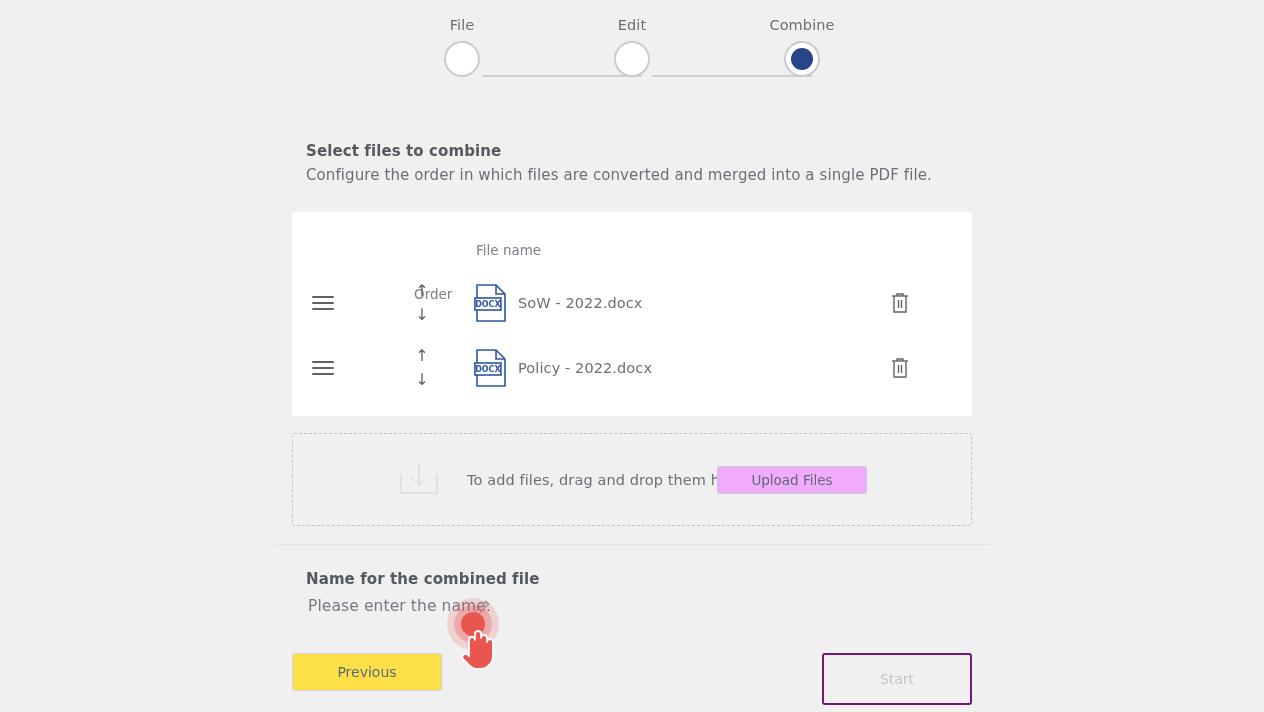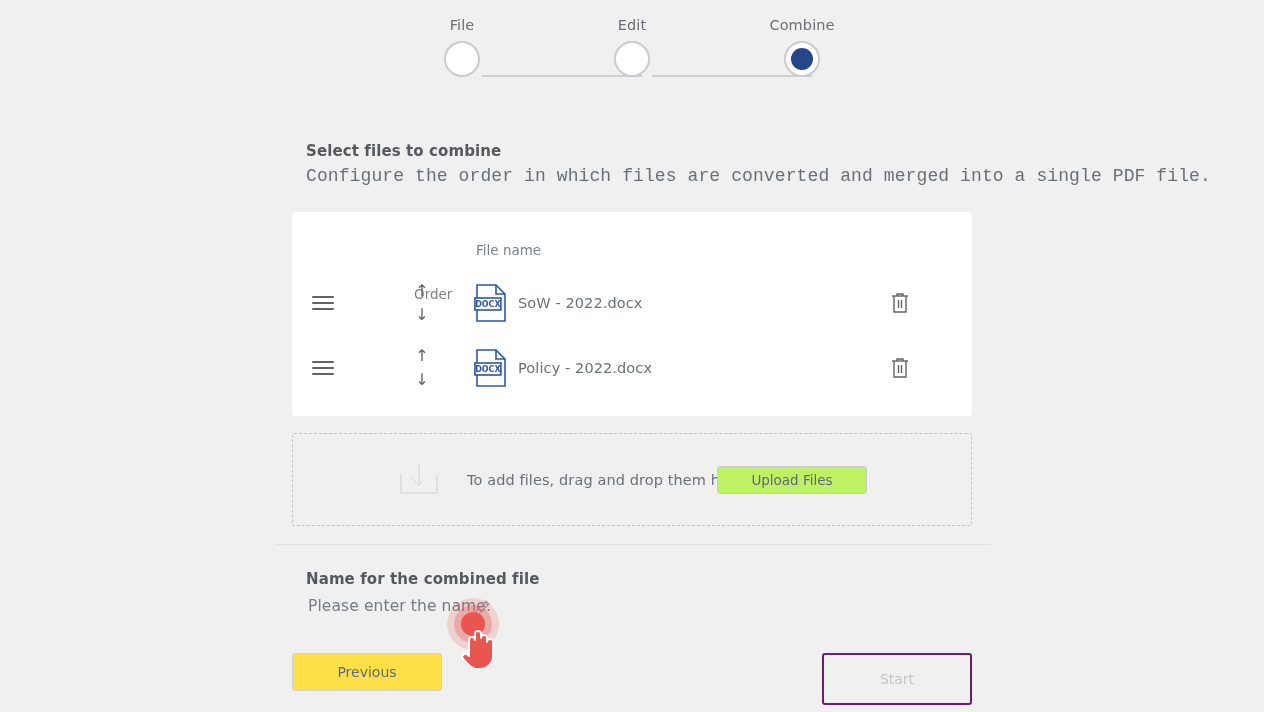--- a/index.html
+++ b/index.html
@@ -37,23 +37,22 @@
   .step-line {
     position: absolute; top: 59px; height: 2px; background: #ccd0d3;
   }
 
   
   .section-title {
     position: absolute; font-size: 15px; font-weight: bold;
     color: #55595f; letter-spacing: .1px;
   }
   .section-sub {
-    position: absolute; font-size: 18px; color: #6b7077;
+    position: absolute; font-size: 15px; color: #6b7077;
     letter-spacing: .1px;
-    font-family: Liberation Mono, monospace;
   }
 
   
   .file-card {
     position: absolute; left: 292px; top: 212px;
     width: 680px; height: 204px;
     background: #ffffff; border-radius: 4px;
   }
   .col-head {
     position: absolute; top: 242px; font-size: 13.5px; color: #7b8089;
@@ -92,21 +91,21 @@
     border: 1px dashed #bfc3c7; border-radius: 2px;
     display: flex; align-items: center;
   }
   .dz-icon { position: absolute; left: 104px; width: 44px; height: 40px; }
   .dz-text {
     position: absolute; left: 174px; font-size: 14.5px; color: #6b7077;
     letter-spacing: .1px;
   }
   .upload-btn {
     position: absolute; left: 424px; width: 150px; height: 28px;
-    background: #bef264; border: 1px solid #c7cbcf; border-radius: 3px;
+    background: #f0abfc; border: 1px solid #c7cbcf; border-radius: 3px;
     font-size: 13.5px; color: #5e6a7a; cursor: pointer;
     font-family: "DejaVu Sans", "Liberation Sans", sans-serif;
   }
 
   
   .divider {
     position: absolute; left: 276px; top: 544px; width: 714px;
     height: 1px; background: #e2e3e5;
   }
 

